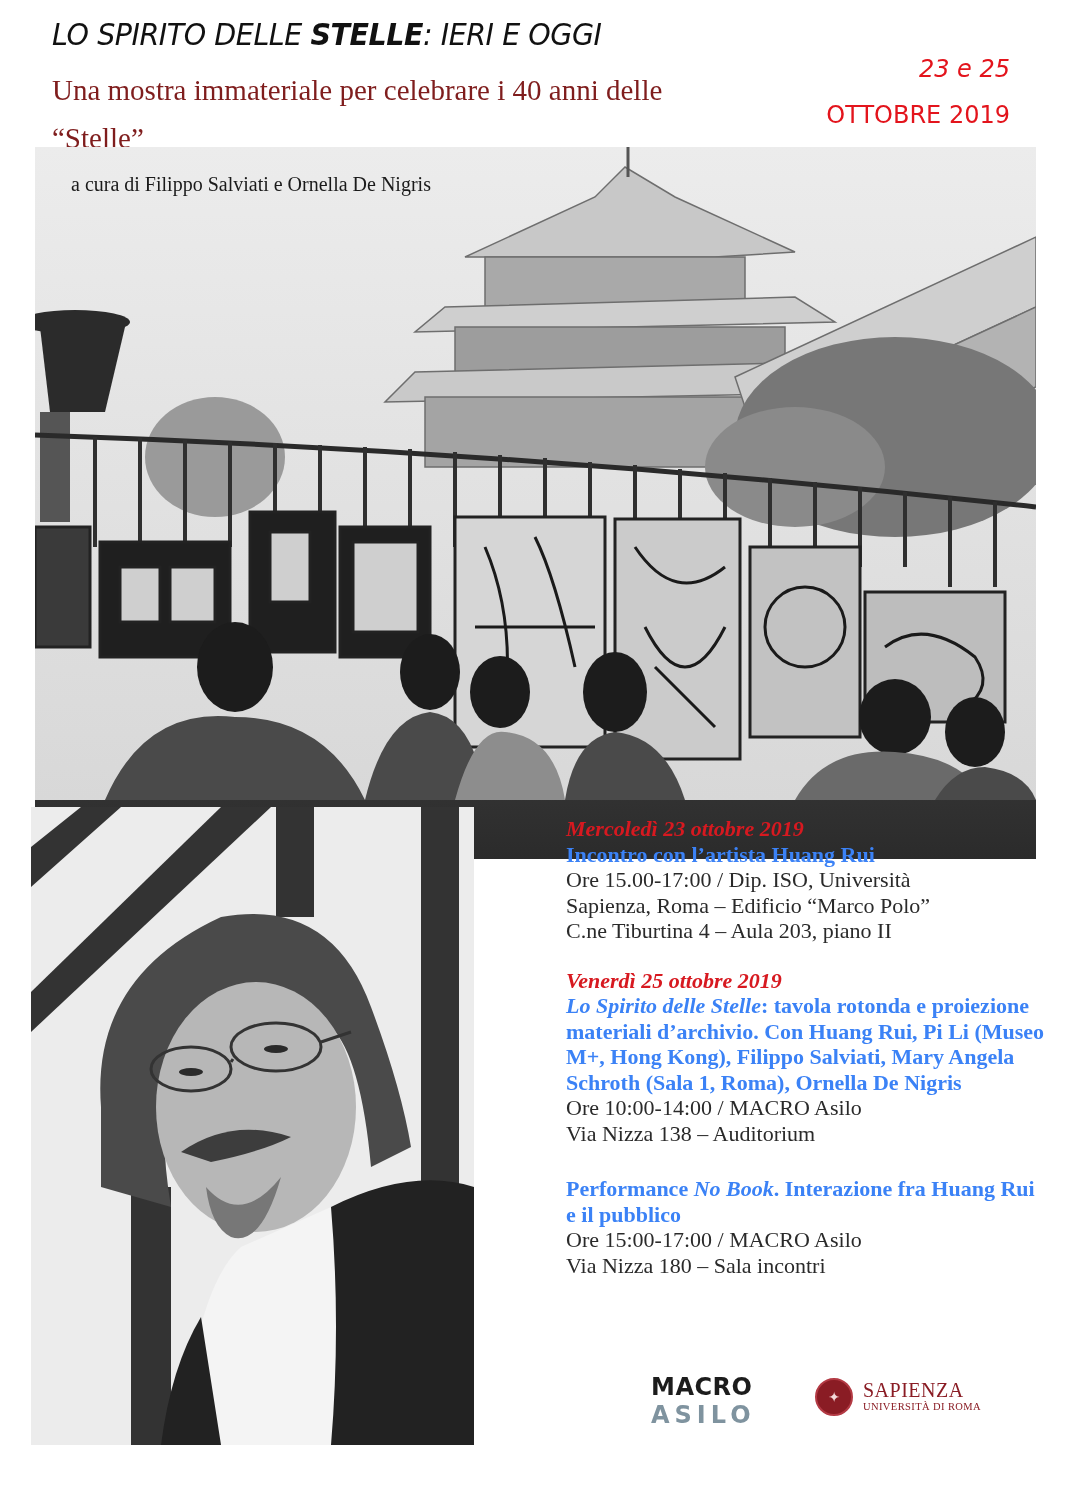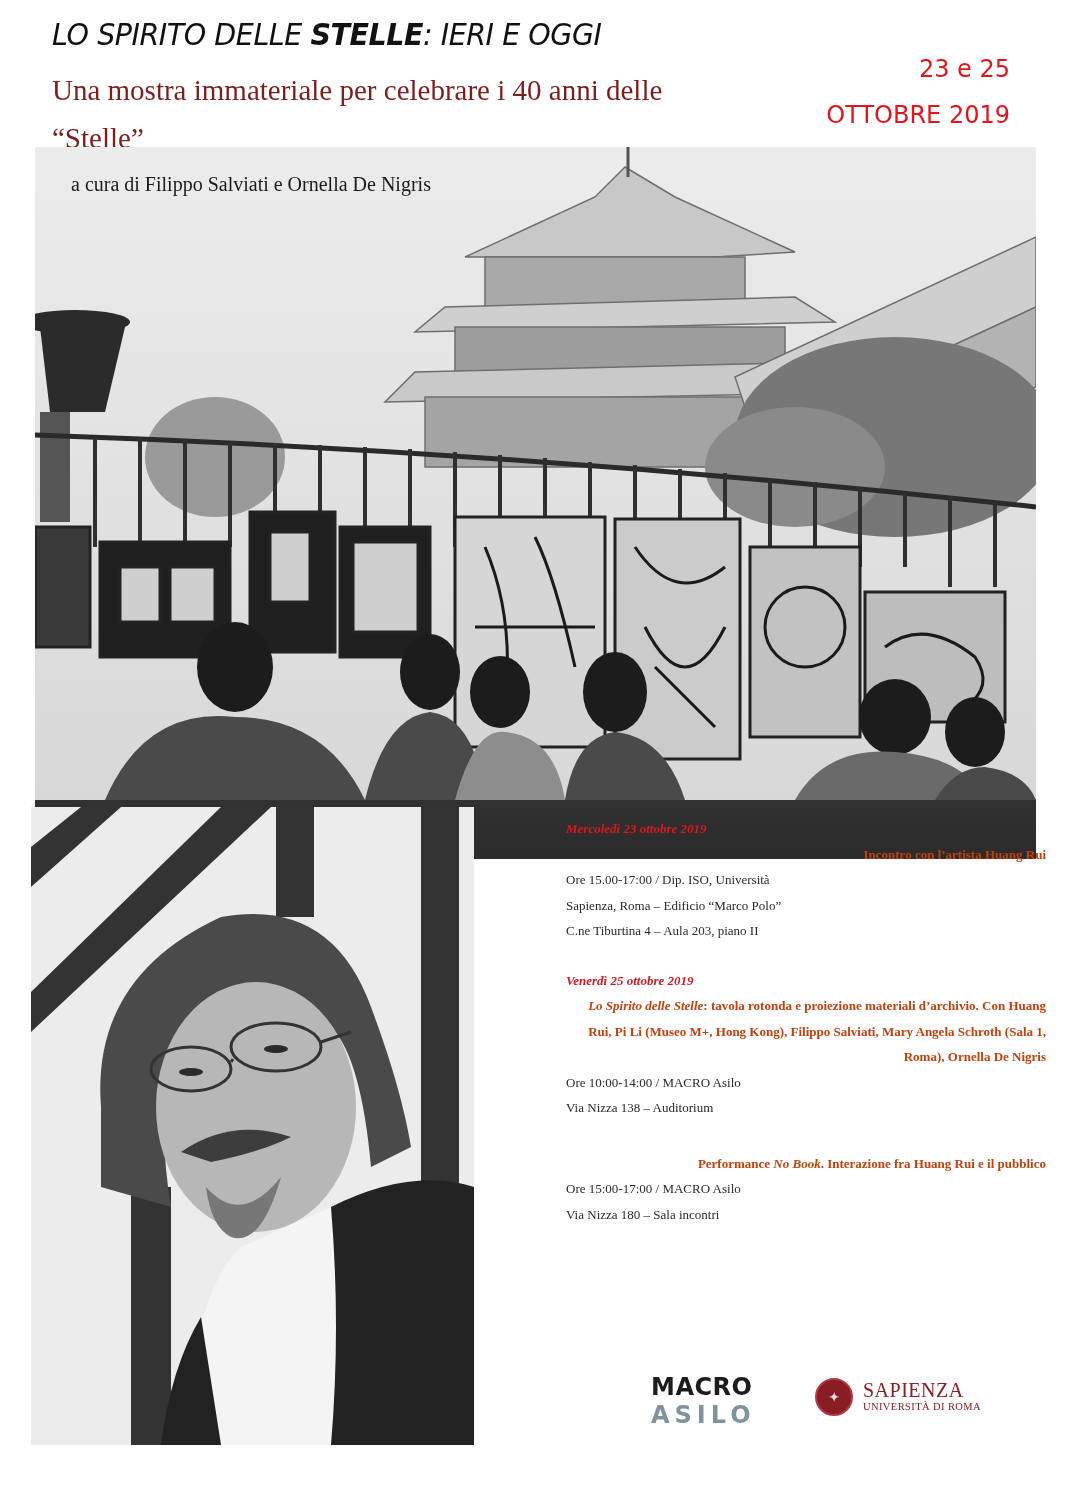--- a/index.html
+++ b/index.html
@@ -2,36 +2,36 @@
 <html><head>
 <meta charset="utf-8">
 <style>
   html, body { margin: 0; padding: 0; background: #ffffff; }
   body { width: 1068px; height: 1510px; position: relative; overflow: hidden; font-family: "Liberation Serif", serif; color: #111; }
 
   .title { position: absolute; left: 52px; top: 16px; font-family: "DejaVu Sans", sans-serif; font-style: italic; font-size: 31px; letter-spacing: -0.5px; color: #111; white-space: nowrap; transform: scaleX(0.92); transform-origin: left center; }
   .title b { font-weight: bold; }
   .subtitle { position: absolute; left: 52px; top: 66px; width: 680px; font-family: "Liberation Serif", serif; font-size: 29px; line-height: 48px; color: #7f1d1d; }
   .dates { position: absolute; right: 58px; top: 46px; text-align: right; font-family: "DejaVu Sans", sans-serif; color: #e3141c; font-size: 24px; line-height: 46px; font-weight: 500; }
-  .dates .d1 { display: block; }
+  .dates .d1 { display: block; font-style: italic; }
   .dates .d2 { display: block; }
 
   
   .photo-top { position: absolute; left: 35px; top: 147px; width: 1001px; height: 712px; overflow: hidden; background: linear-gradient(180deg, #e8e8e8 0%, #dcdcdc 35%, #9a9a9a 55%, #3a3a3a 80%, #2b2b2b 100%); }
   .photo-top svg { position: absolute; left: 0; top: 0; }
   .curators { position: absolute; left: 36px; top: 26px; font-family: "Liberation Serif", serif; font-size: 20px; color: #1a1a1a; }
 
   
   .photo-portrait { position: absolute; left: 31px; top: 807px; width: 443px; height: 638px; overflow: hidden; background: #e9e9e9; }
   .photo-portrait svg { position: absolute; left: 0; top: 0; }
 
   
-  .events { position: absolute; left: 566px; top: 816px; width: 480px; font-family: "Liberation Serif", serif; font-size: 13px; line-height: 25.5px; color: #222; }
+  .events { position: absolute; left: 566px; top: 816px; width: 480px; font-family: "Liberation Serif", serif; font-size: 22px; line-height: 25.5px; color: #222; }
   .ev-date { color: #d71920; font-style: italic; font-weight: bold; }
-  .ev-title { font-weight: bold; color: #c2410c; text-align: right; }
+  .ev-title { font-weight: bold; color: #3b82f6; }
   .ev-line { color: #2a2a2a; }
   .ev-block { margin-bottom: 24px; }
   .ev-block.perf { margin-top: 30px; }
 
   
   .logo-macro { position: absolute; left: 651px; top: 1373px; font-family: "DejaVu Sans", sans-serif; font-weight: bold; line-height: 28px; }
   .logo-macro .l1 { display: block; font-size: 24px; color: #1c1c1c; letter-spacing: 0.5px; }
   .logo-macro .l2 { display: block; font-size: 24px; color: #7f939f; letter-spacing: 5px; }
   .logo-sapienza { position: absolute; left: 815px; top: 1378px; display: flex; align-items: center; }
   .seal { width: 38px; height: 38px; border-radius: 50%; background: #8a1c24; border: 2px solid #b33a44; box-sizing: border-box; display: flex; align-items: center; justify-content: center; color: #f3d9d9; font-size: 14px; }

